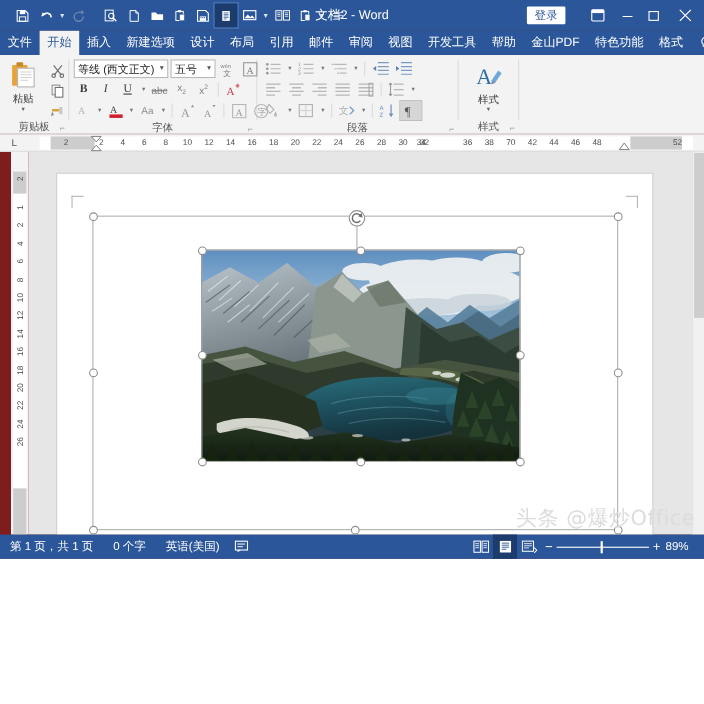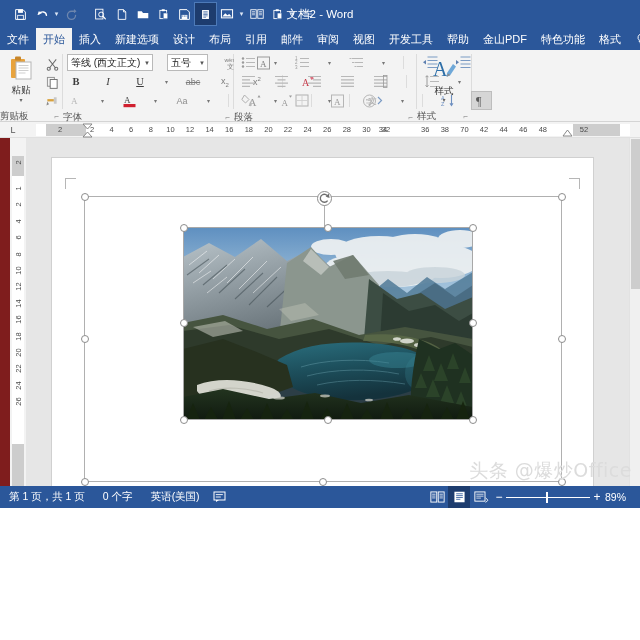--- a/index.html
+++ b/index.html
@@ -54,34 +54,34 @@
 
   
   .ribbon{
     position:absolute; left:0; top:50px; width:640px; height:72px;
     background:#f3f3f3; border-bottom:1px solid #d4d4d4;
     display:flex; align-items:stretch;
   }
   .rgroup{ position:relative; display:flex; flex-direction:column; height:72px; }
   .rgroup-body{ flex:1 1 auto; display:flex; align-items:flex-start; padding-top:3px;}
   .rgroup-label{
-    height:13px; line-height:13px; text-align:left; font-size:9.5px; color:#555;
+    height:13px; line-height:13px; text-align:center; font-size:9.5px; color:#555;
     position:relative;
   }
   .rgroup-label .dlg{ position:absolute; right:3px; top:1px; font-size:8px; color:#9a9a9a; }
   .rsep{ width:1px; background:#dcdcdc; margin:4px 0 12px 0; }
 
   
   .paste-btn{ width:44px; display:flex; flex-direction:column; align-items:center; padding-top:2px;}
   .paste-label{ font-size:9.5px; color:#3b3b3b; margin-top:1px; }
   .mini-col{ display:flex; flex-direction:column; gap:1px; padding-top:3px; }
   .mini-btn{ width:20px; height:17px; display:flex; align-items:center; justify-content:center; }
 
   
-  .frow{ display:flex; align-items:center; gap:14px; height:19px; }
+  .frow{ display:flex; align-items:center; gap:2px; height:19px; }
   .combo{
     height:17px; border:1px solid #b9b9b9; background:#fff; display:flex; align-items:center;
     font-size:10px; color:#222; padding:0 2px 0 3px; justify-content:space-between;
   }
   .combo .cv{ overflow:hidden; white-space:nowrap; }
   .combo .ca{ font-size:6px; color:#555; padding-left:3px; }
   .ficon{ width:18px; height:17px; display:flex; align-items:center; justify-content:center;
     font-size:10.5px; color:#7d7d7d; }
   .ficon.dk{ color:#3c3c3c; }
   .ficon.sm{ font-size:9px; }
@@ -271,20 +271,44 @@
       <div class="qat-btn">
         <svg width="10" height="10" viewBox="0 0 12 12">
             <path d="M1 3h10M1 6h10M1 9h10" stroke="#cfdcef" stroke-width="1"></path>
             <path d="M3 10.6 6 13l3-2.4z" fill="none"></path>
           </svg>
       </div>
     </div>
 
     <div class="title-text">文档2 - Word</div>
 
+    <div class="tb-right">
+      <div class="signin">登录</div>
+      <div class="win-icon wide">
+        <svg width="13" height="12" viewBox="0 0 14 13">
+            <rect x="1" y="1" width="12" height="11" rx="1" fill="none" stroke="#fff" stroke-width="1.1"></rect>
+            <rect x="1" y="1" width="12" height="3.2" fill="#fff"></rect>
+          </svg>
+      </div>
+      <div class="win-icon">
+        <svg width="11" height="11" viewBox="0 0 11 11">
+            <path d="M1 6h9" stroke="#fff" stroke-width="1"></path>
+          </svg>
+      </div>
+      <div class="win-icon">
+        <svg width="11" height="11" viewBox="0 0 11 11">
+            <rect x="1" y="1.5" width="8.5" height="8" fill="none" stroke="#fff" stroke-width="1"></rect>
+          </svg>
+      </div>
+      <div class="win-icon close">
+        <svg width="12" height="12" viewBox="0 0 12 12">
+            <path d="M1 1 11 11M11 1 1 11" stroke="#fff" stroke-width="1.1"></path>
+          </svg>
+      </div>
+    </div>
   </div>
 
   <div class="tabbar">
     <div class="tab">文件</div>
     <div class="tab sel">开始</div>
     <div class="tab">插入</div>
     <div class="tab">新建选项</div>
     <div class="tab">设计</div>
     <div class="tab">布局</div>
     <div class="tab">引用</div>
@@ -601,21 +625,21 @@
     <div class="rsep"></div>
 
   </div>
 
   <div class="hruler">
     <div class="hr-corner">L</div>
     <div class="hr-strip"></div>
     <div class="hr-mar" style="left:46px; width:40px;"></div>
     <div class="hr-tick" style="left:54px;">2</div>
     <div class="hr-mar" style="left:573px; width:47px;"></div>
-    <div class="hr-tick" style="left:578px;">52</div>
+    <div class="hr-tick" style="left:610px;">52</div>
     <div id="hticks">
         <div class="hr-tick" style="left: 86px;">2</div>
         <div class="hr-tick" style="left: 105.6px;">4</div>
         <div class="hr-tick" style="left: 125.2px;">6</div>
         <div class="hr-tick" style="left: 144.8px;">8</div>
         <div class="hr-tick" style="left: 164.4px;">10</div>
         <div class="hr-tick" style="left: 184px;">12</div>
         <div class="hr-tick" style="left: 203.6px;">14</div>
         <div class="hr-tick" style="left: 223.2px;">16</div>
         <div class="hr-tick" style="left: 242.8px;">18</div>

